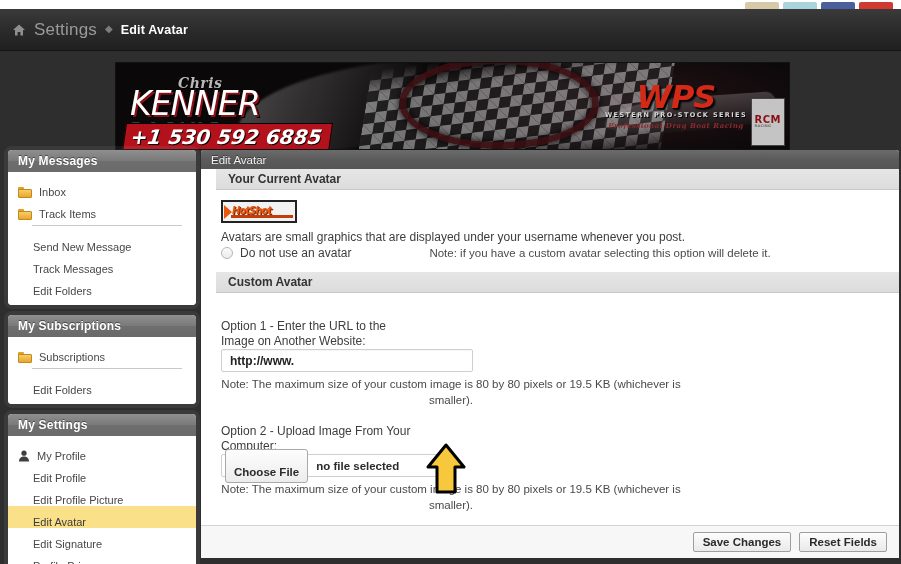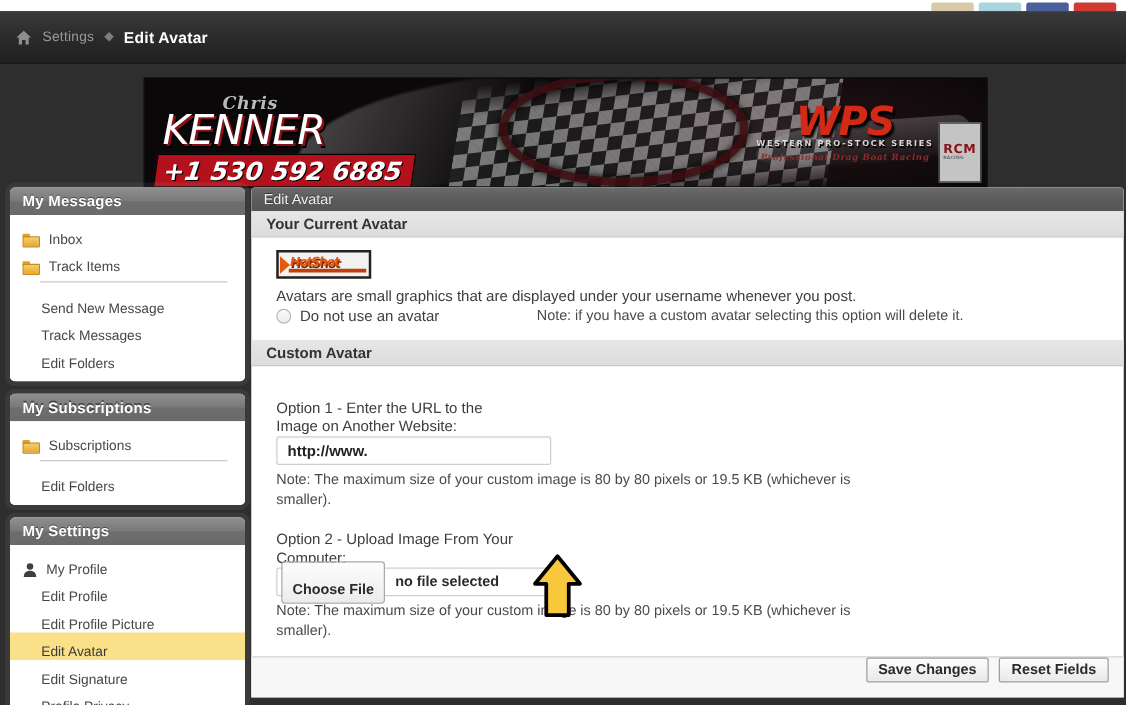--- a/index.html
+++ b/index.html
@@ -46,21 +46,21 @@
   }
   .crumb-home {
     width: 14px; height: 14px;
     margin-right: 8px;
     position: relative;
     flex: 0 0 auto;
   }
   .crumb-home svg { display: block; }
   .crumb-link {
     color: #9a9a9a;
-    font-size: 11px;
+    font-size: 17px;
     letter-spacing: .2px;
   }
   .crumb-sep {
     color: #7d7d7d;
     font-size: 10px;
     margin: 0 8px;
     position: relative;
     top: -1px;
   }
   .crumb-current {
@@ -369,20 +369,21 @@
   .section-head {
     height: 21px;
     background: linear-gradient(180deg, #e6e6e6 0%, #dcdcdc 100%);
     border-bottom: 1px solid #c8c8c8;
     color: #333333;
     font-size: 12px;
     font-weight: bold;
     display: flex;
     align-items: center;
     padding-left: 12px;
+    margin-left: 15px;
   }
   .section-body {
     padding: 10px 12px 12px 14px;
     font-size: 12px;
     color: #3d3d3d;
   }
 
   .avatar-thumb {
     width: 76px; height: 23px;
     border: 2px solid #222;
@@ -456,21 +457,21 @@
     width: 196px;
     font-size: 12px;
     color: #3d3d3d;
     line-height: 1.25;
     flex: 0 0 auto;
     padding-top: 2px;
   }
   .opt-field { flex: 1 1 auto; }
 
   .text-input {
-    width: 220px;
+    width: 252px;
     height: 23px;
     border: 1px solid #cfcfcf;
     background: #ffffff;
     border-radius: 2px;
     font-size: 12px;
     font-weight: bold;
     color: #222;
     padding: 0 8px;
     font-family: "Liberation Sans", sans-serif;
     box-shadow: inset 0 1px 1px rgba(0,0,0,.04);
@@ -504,26 +505,28 @@
     font-weight: bold;
     color: #2b2b2b;
     margin-left: 8px;
   }
   .note {
     font-size: 11.5px;
     color: #4a4a4a;
     margin-top: 5px;
     line-height: 1.35;
     max-width: 460px;
+    text-align: center;
   }
   .actions {
     background: #f7f7f7;
     border-top: 1px solid #d4d4d4;
     height: 33px;
     display: flex;
+    align-items: center;
     justify-content: flex-end;
     padding-right: 12px;
     gap: 8px;
   }
   .btn {
     height: 20px;
     background: linear-gradient(180deg, #fdfdfd 0%, #e9e9e9 100%);
     border: 1px solid #9e9e9e;
     border-radius: 2px;
     font-size: 11.5px;

